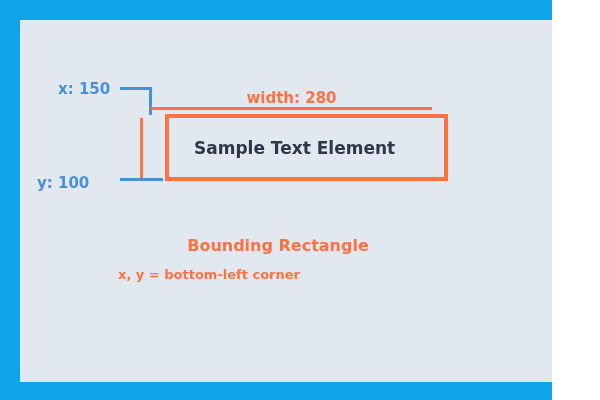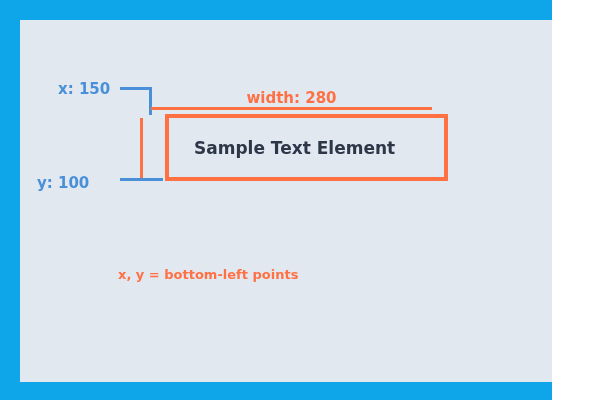--- a/index.html
+++ b/index.html
@@ -99,16 +99,17 @@
 
     <div class="line orange-bg height-line"></div>
 
     <div class="lbl blue y-label">y: 100</div>
     <div class="line blue-bg y-leader-h"></div>
 
     <div class="bounding-rect">
       <span class="sample-text">Sample Text Element</span>
     </div>
 
-    <div class="lbl orange cap1">x, y = bottom-left points</div>
+    <div class="lbl orange title">Bounding Rectangle</div>
+    <div class="lbl orange cap1">x, y = bottom-left corner</div>
 
   </div>
 </div>
 
 </body></html>

